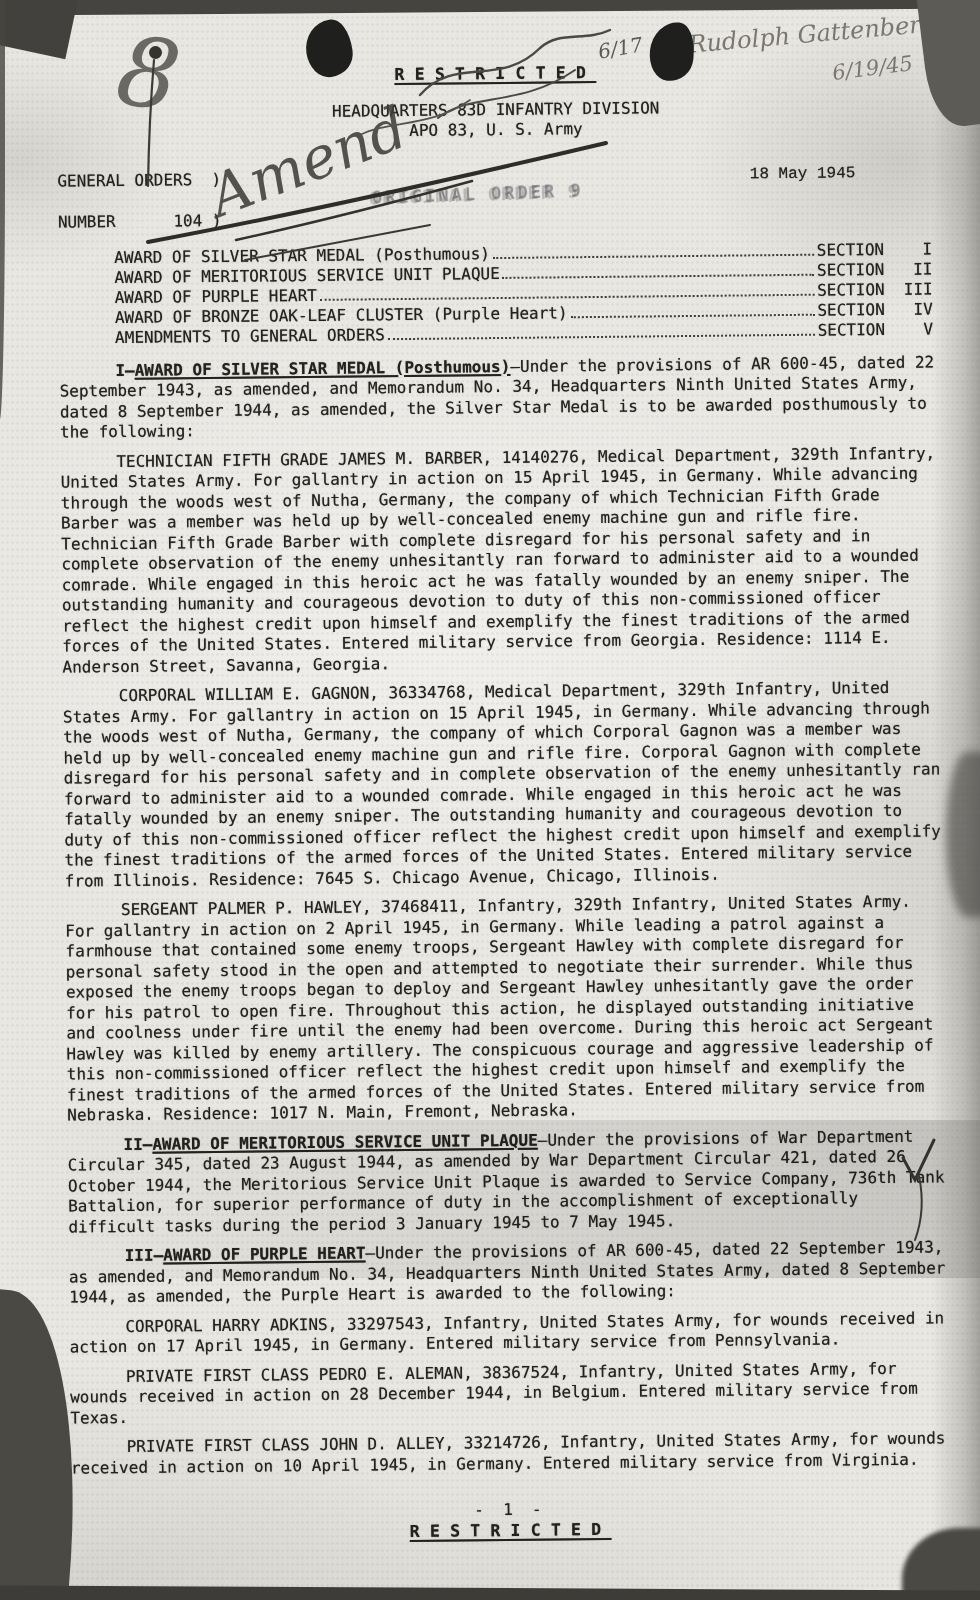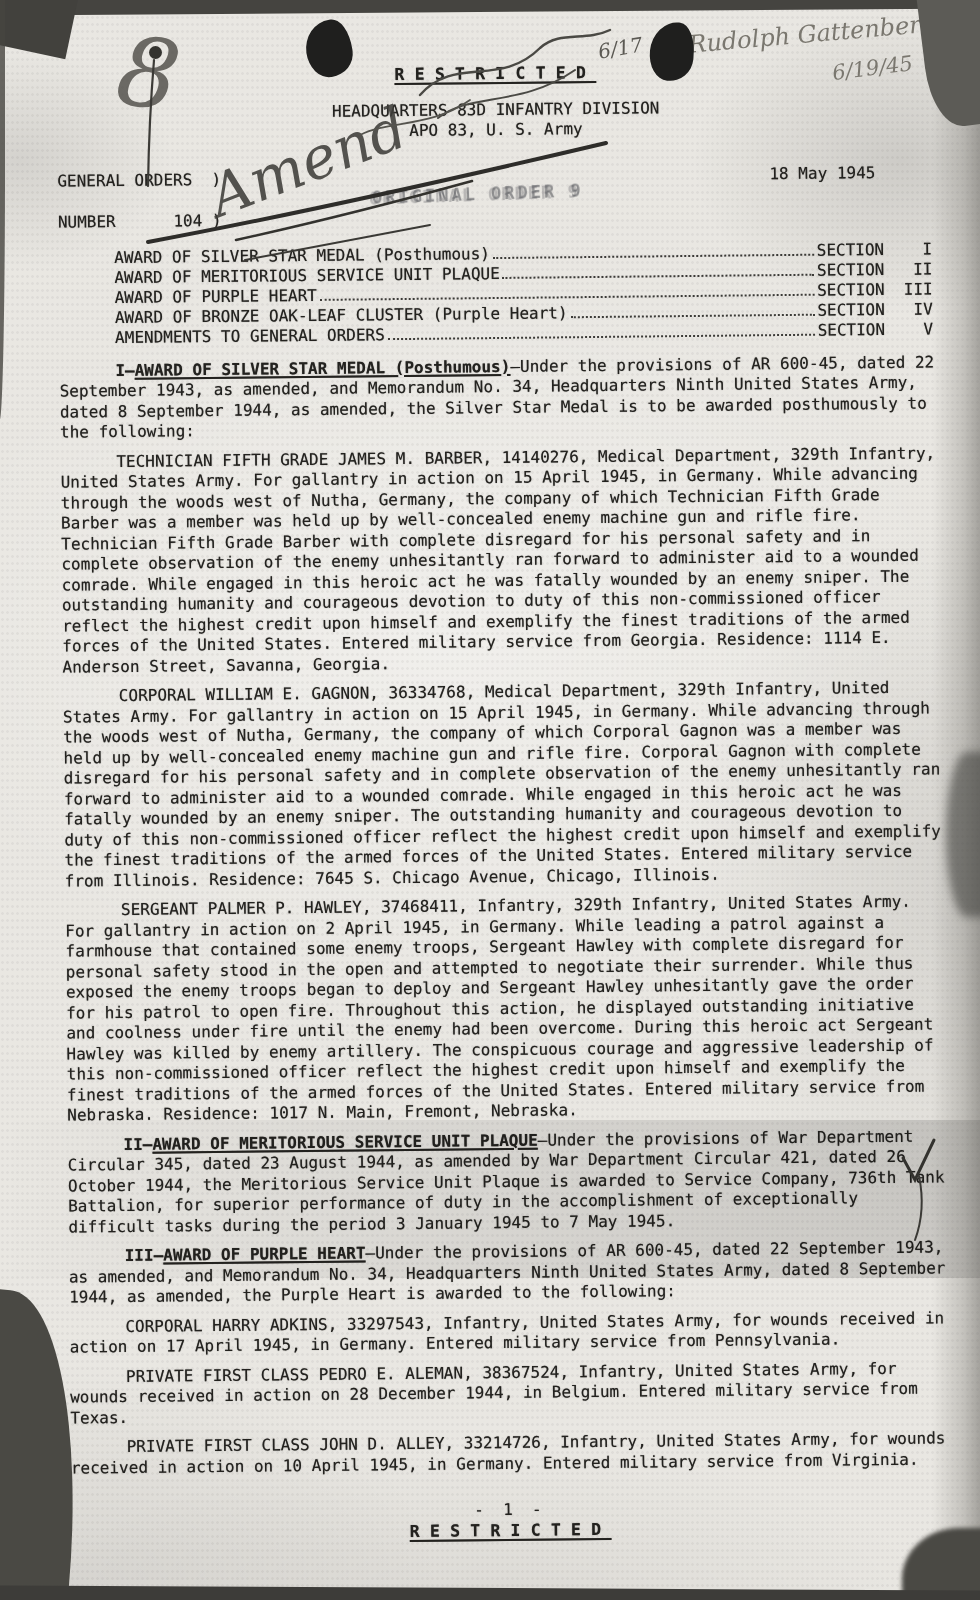--- a/index.html
+++ b/index.html
@@ -58,21 +58,21 @@
     text-decoration: underline;
     text-underline-offset: 3px;
     text-decoration-thickness: 1.5px;
     font-size: 16.5px;
   }
   .hq-block { margin-top: 15px; }
   .go-row {
     display: flex; justify-content: space-between;
     margin-top: 26px; white-space: pre;
   }
-  .go-date { margin-right: 60px; }
+  .go-date { margin-right: 80px; font-family: Liberation Mono, monospace; }
   .num-row { margin-top: 21px; white-space: pre; }
 
   .toc { margin-top: 15px; }
   .toc-row { display: flex; align-items: baseline; margin-left: 56px; margin-right: 4px; height: 20px; }
   .toc-dots { flex: 1; border-bottom: 2px dotted #3c3b38; margin: 0 3px 3px 3px; }
   .toc-num { width: 48px; text-align: right; }
 
   .para { margin: 9px 0 0 0; text-indent: 56px; }
   .para-first { margin-top: 13px; }
   .lead-u { text-decoration: underline; text-underline-offset: 2px; text-decoration-thickness: 1.5px; font-weight: bold; }

